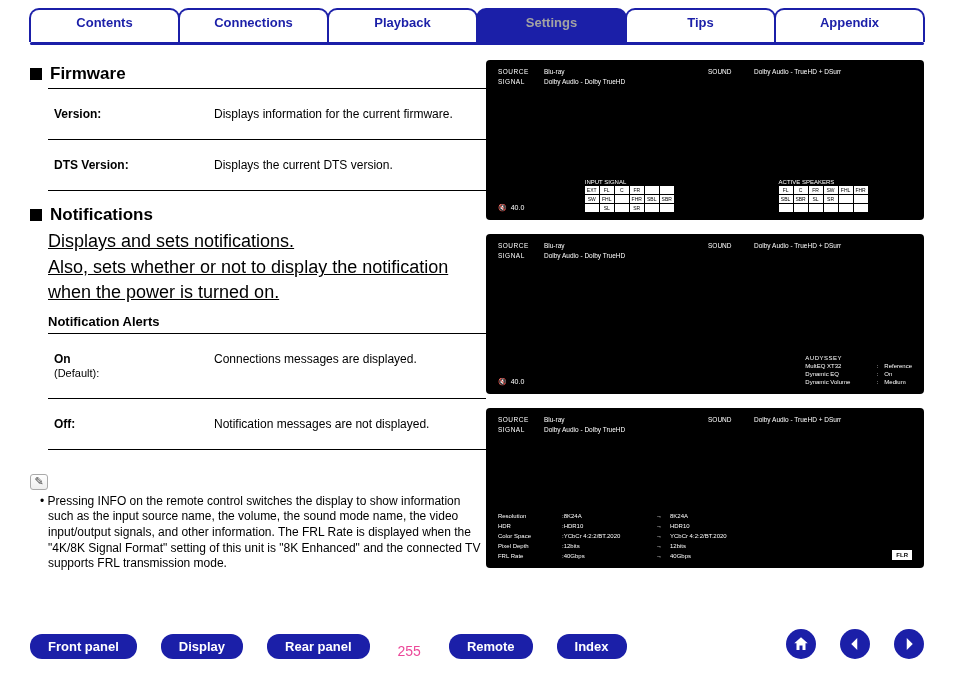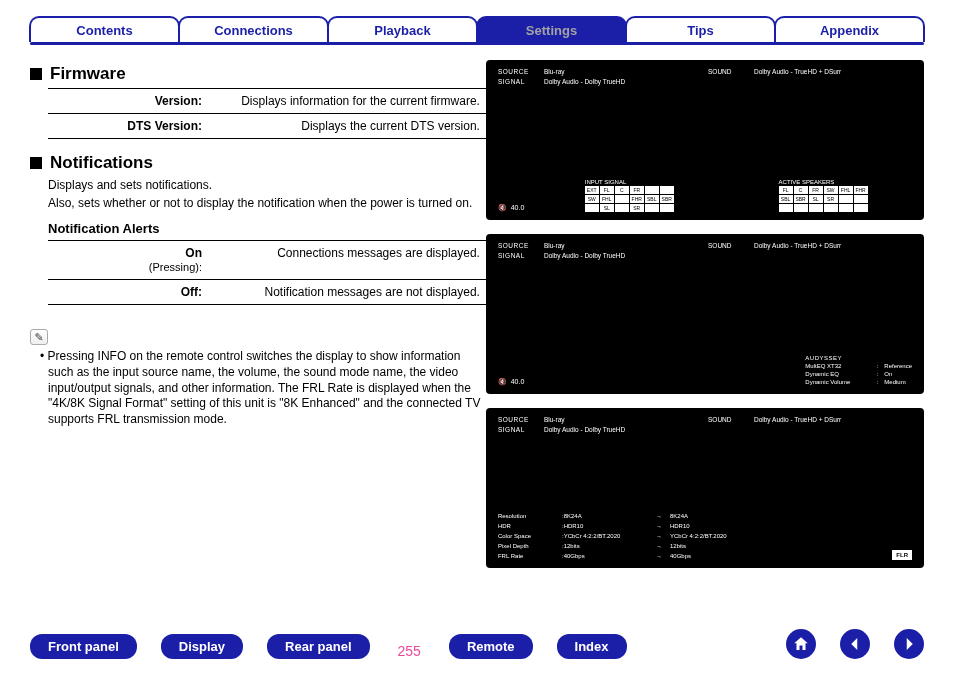--- a/index.html
+++ b/index.html
@@ -22,21 +22,21 @@
     position: relative;
     height: 28px;
   }
   .tab {
     flex: 1;
     text-align: center;
     font-weight: bold;
     font-size: 13px;
     color: #1b1fa8;
     position: relative;
-    height: 26px;
+    height: 34px;
     line-height: 26px;
     border-top: 2px solid #1b1fa8;
     border-left: 2px solid #1b1fa8;
     border-right: 2px solid #1b1fa8;
     border-radius: 10px 10px 0 0;
     background: #fff;
     margin: 0 -1px;
     cursor: pointer;
   }
   .tab.active {
@@ -75,30 +75,29 @@
 
   
   .def-table {
     margin: 4px 0 14px 18px;
     border-collapse: collapse;
     width: calc(100% - 18px);
   }
   .def-table tr { border-bottom: 1px solid #000; }
   .def-table tr:first-child { border-top: 1px solid #000; }
   .def-table td {
-    padding: 5px 6px;
+    padding: 18px 6px;
     font-size: 12px;
     vertical-align: top;
-    text-align: right;
   }
   .def-table td.key { width: 160px; font-weight: bold; }
   .def-table td.key .sub { font-weight: normal; font-size: 11px; }
   .def-table td.desc { font-size: 12px; }
 
-  .plain-text { margin: 2px 0 2px 18px; font-size: 12px; line-height: 1.35; }
+  .plain-text { margin: 2px 0 2px 18px; font-size: 18px; line-height: 1.35; text-decoration: underline; }
 
   .sub-h { font-weight: bold; font-size: 13px; margin: 10px 0 0 18px; }
 
   
   .note-icon {
     width: 18px; height: 16px;
     border: 1px solid #aaa;
     border-radius: 3px;
     background: linear-gradient(#fff,#eee);
     display: inline-flex;
@@ -235,21 +234,21 @@
     </div>
     <p class="plain-text">Displays and sets notifications.</p>
     <p class="plain-text">Also, sets whether or not to display the notification when the power is turned on.</p>
 
     <div class="sub-h">Notification Alerts</div>
     <table class="def-table">
       <tbody>
           <tr>
         <td class="key">
           <span>On</span><br>
-          <span class="sub">(Pressing):</span>
+          <span class="sub">(Default):</span>
         </td>
         <td class="desc">Connections messages are displayed.</td>
       </tr>
       <tr>
         <td class="key">
           <span>Off:</span>
           <span class="sub"></span>
         </td>
         <td class="desc">Notification messages are not displayed.</td>
       </tr>

